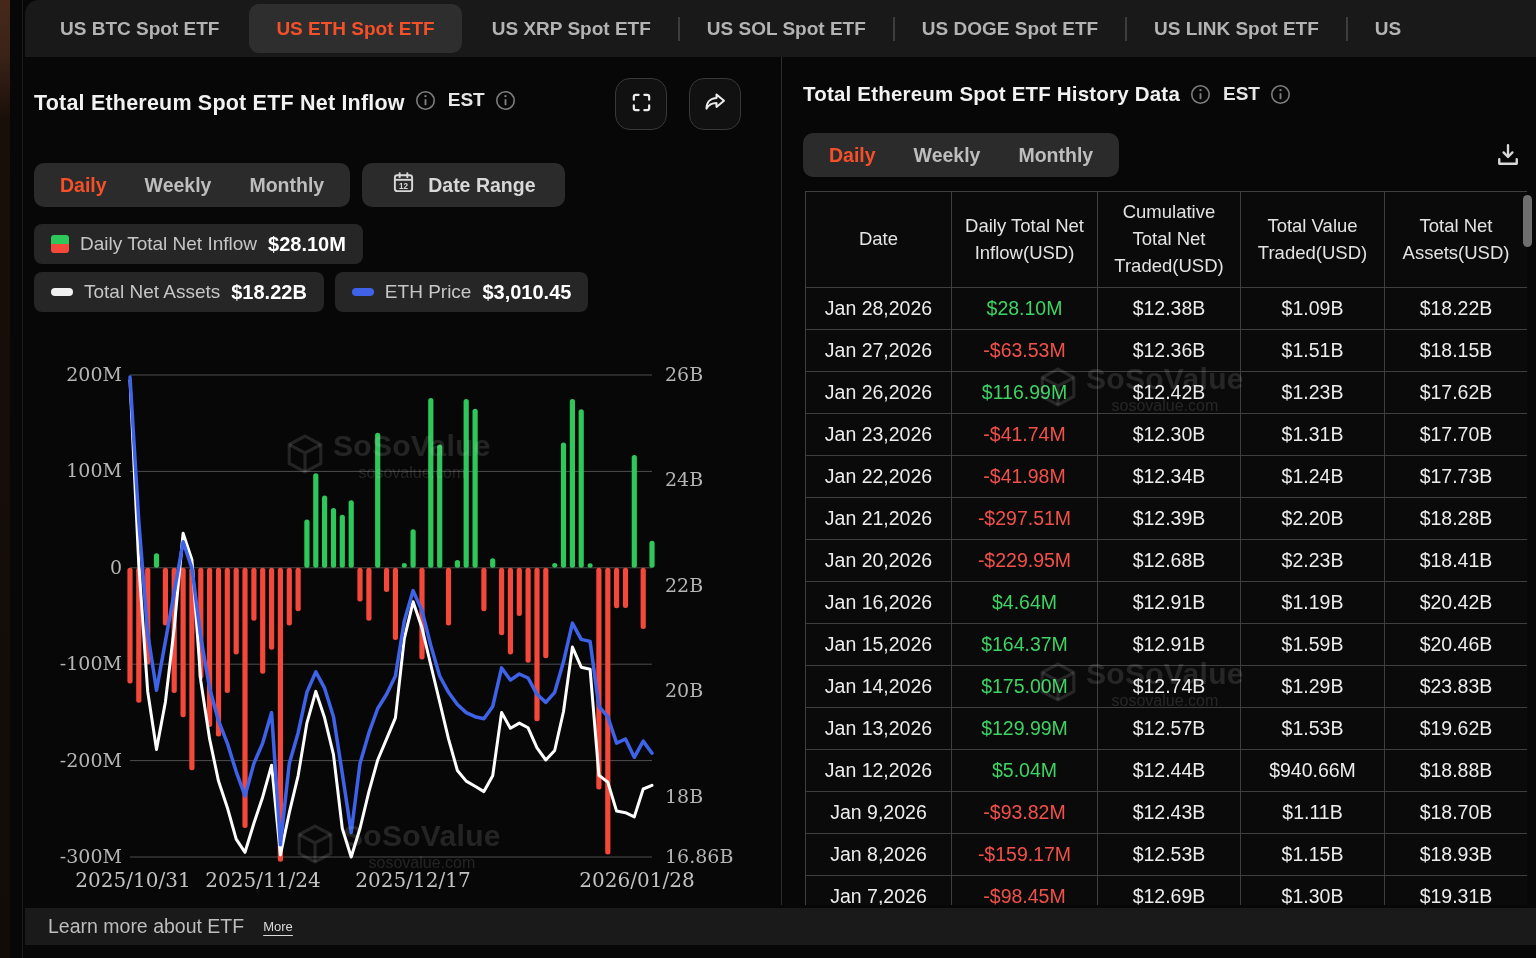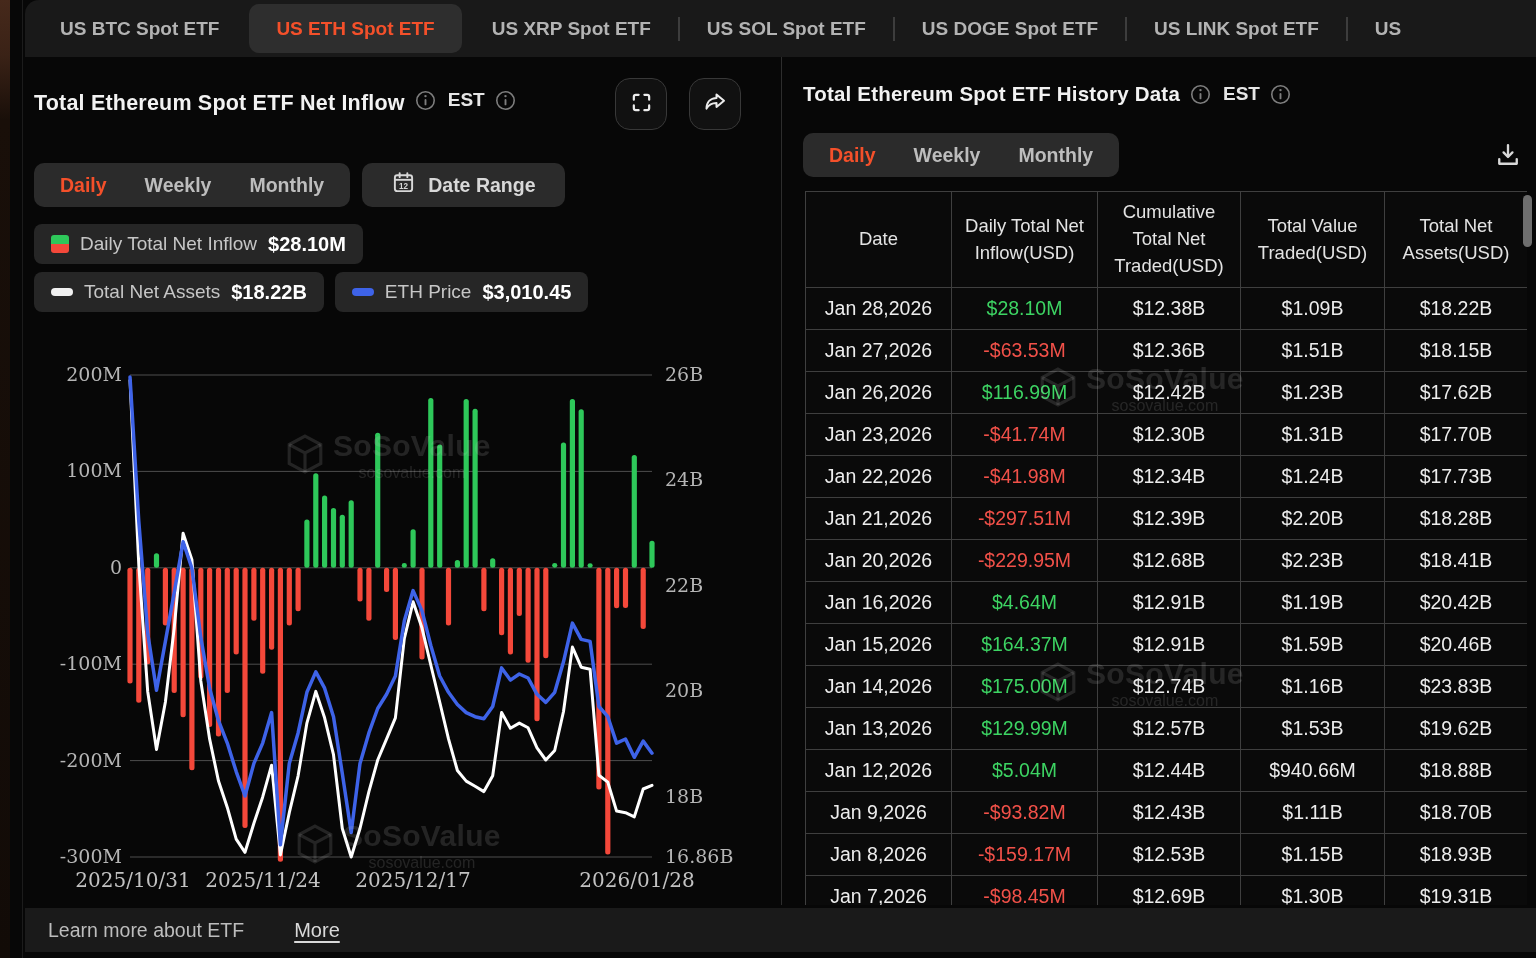--- a/index.html
+++ b/index.html
@@ -74,24 +74,24 @@
   table.htable { border-collapse:collapse; table-layout:fixed; width:722px; background:#0a0a0a; }
   .htable th, .htable td { border:1px solid #3f3f3f; text-align:center; vertical-align:middle; }
   .htable th { height:96px; font-size:18.5px; font-weight:500; color:#e3e3e3; line-height:1.45; padding:0 6px; }
   .htable td { height:42px; font-size:19.5px; color:#ededed; white-space:nowrap; }
   .htable td.pos { color:#3dd463; }
   .htable td.neg { color:#f25149; }
   .scroll-thumb { position:absolute; left:741px; top:138px; width:9px; height:52px; border-radius:5px;
     background:#6e6e6e; cursor:pointer; }
 
   
-  .footer { position:absolute; left:25px; top:908px; width:1511px; height:44px; background:#1a1a1a;
+  .footer { position:absolute; left:25px; top:908px; width:1511px; height:37px; background:#1a1a1a;
     display:flex; align-items:center; padding-left:23px; gap:19px; }
   .footer-text { font-size:19.5px; color:#bdbdbd; }
-  .footer-link { font-size:20px; color:#d9d9d9; text-decoration:underline; text-underline-offset:4px; cursor:pointer;margin-left:31px; }
+  .footer-link { font-size:13px; color:#d9d9d9; text-decoration:underline; text-underline-offset:4px; cursor:pointer; }
 </style>
 </head>
 <body>
 
 <div class="screen">
 
   <div class="edge-strip"></div>
   <div class="edge-line"></div>
 
   <div class="tab-bar" id="tab-bar">
@@ -416,21 +416,21 @@
               <td>Jan 15,2026</td>
               <td class="pos">$164.37M</td>
               <td>$12.91B</td>
               <td>$1.59B</td>
               <td>$20.46B</td>
             </tr>
             <tr>
               <td>Jan 14,2026</td>
               <td class="pos">$175.00M</td>
               <td>$12.74B</td>
-              <td>$1.16B</td>
+              <td>$1.29B</td>
               <td>$23.83B</td>
             </tr>
             <tr>
               <td>Jan 13,2026</td>
               <td class="pos">$129.99M</td>
               <td>$12.57B</td>
               <td>$1.53B</td>
               <td>$19.62B</td>
             </tr>
             <tr>

